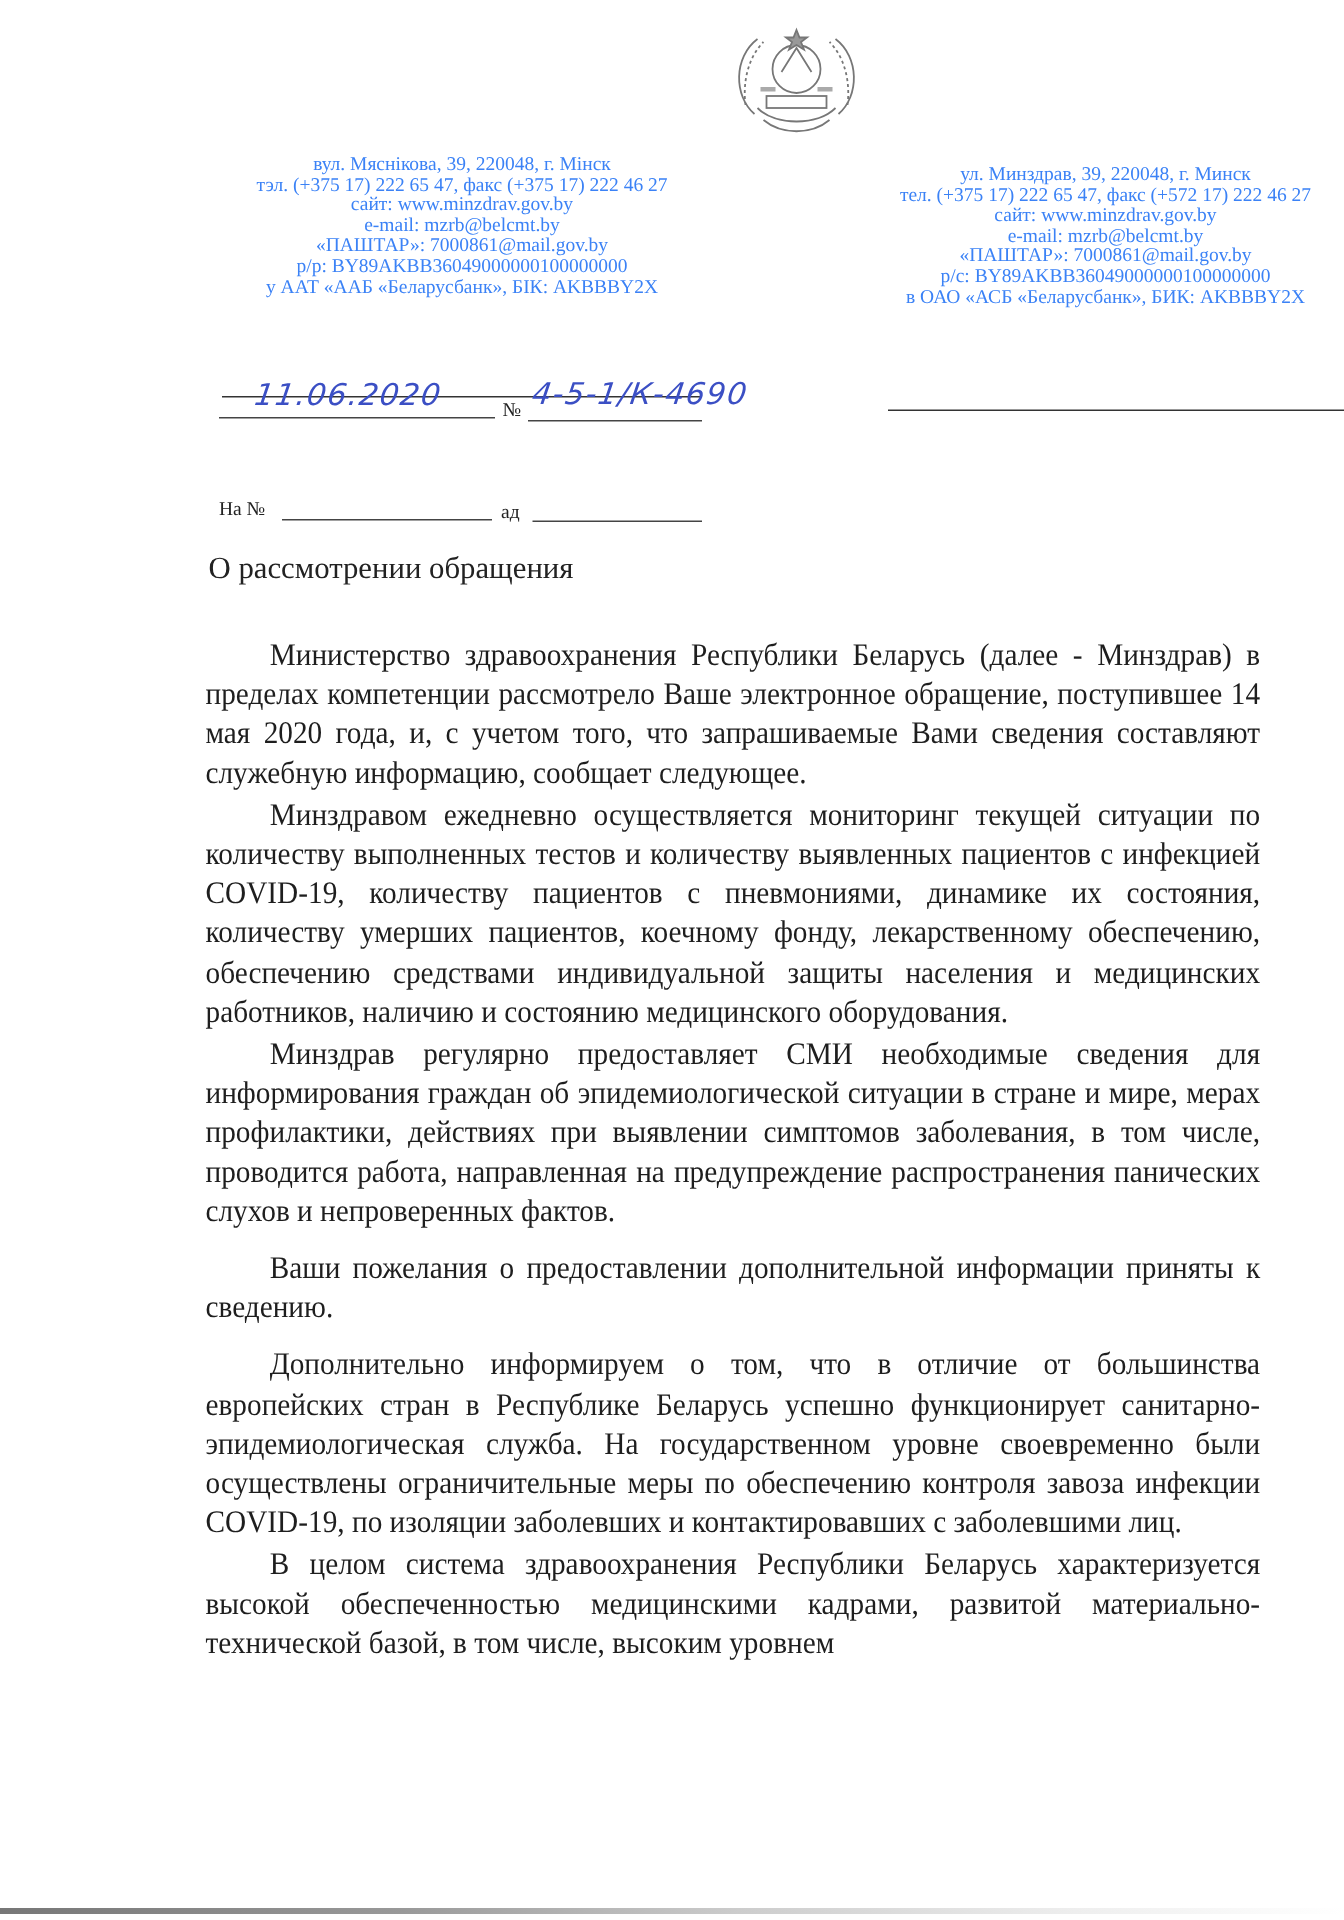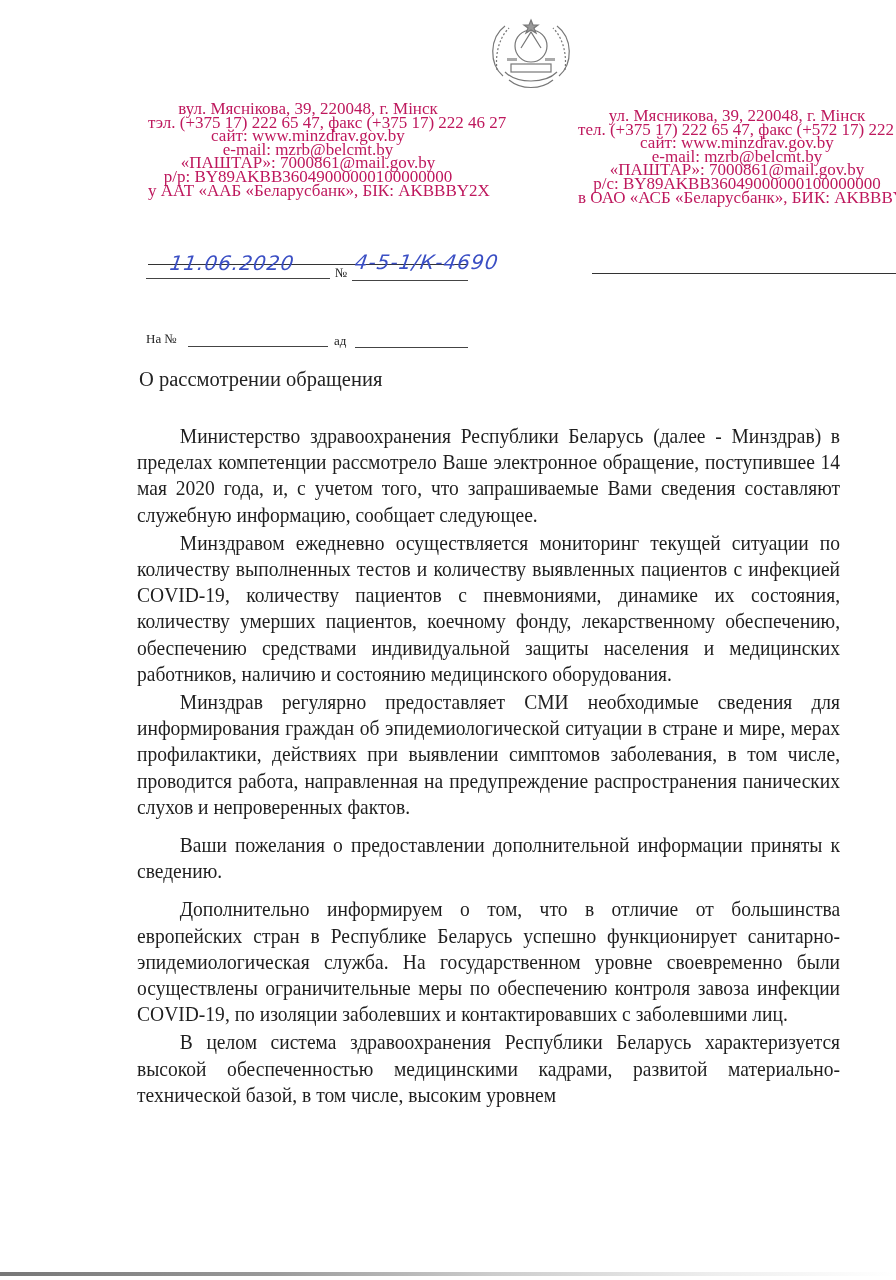--- a/index.html
+++ b/index.html
@@ -1,20 +1,20 @@
 <!DOCTYPE html>
 <html><head>
 <meta charset="utf-8">
 <style>
   html, body { margin:0; padding:0; background:#ffffff; }
   body { width:896px; height:1280px; position:relative; overflow:hidden; font-family:"Liberation Serif", serif; color:#1a1a1a; }
   .emblem { position:absolute; left:483px; top:14px; width:96px; height:80px; }
   .hdr { position:absolute; text-align:center; }
   .hdr .title { font-weight:bold; font-size:18.5px; line-height:19.5px; letter-spacing:0.3px; color:#111; }
-  .hdr .info { font-size:17px; line-height:13.6px; color:#be185d; white-space:nowrap; }
+  .hdr .info { font-size:13px; line-height:13.6px; color:#3b82f6; white-space:nowrap; }
   .hdr-by { left:148px; width:320px; top:86px; }
   .hdr-by .info { margin-top:16px; }
   .hdr-ru { left:578px; width:318px; top:94px; }
   .hdr-ru .info { margin-top:15px; }
   .rule { position:absolute; height:1.4px; background:#333; }
   .reg-line { position:absolute; border-bottom:1px solid #444; }
   .handwritten { position:absolute; font-family:"DejaVu Sans", sans-serif; font-style:italic; color:#3b4fc4; font-size:20px; letter-spacing:1px; transform:skewX(-8deg); }
   .small-label { position:absolute; font-size:13px; color:#222; }
   .subject { position:absolute; left:139px; top:368px; font-size:20.5px; color:#222;text-align:right; }
   .body-text { position:absolute; left:137px; width:703px; top:423px; font-size:21px; line-height:26.2px; text-align:justify; color:#1e1e1e; font-family:"Liberation Serif", serif; transform:scaleX(0.93); transform-origin:left top; width:756px; }
@@ -54,21 +54,21 @@
     <div>сайт: www.minzdrav.gov.by</div>
     <div>e-mail: mzrb@belcmt.by</div>
     <div>«ПАШТАР»: 7000861@mail.gov.by</div>
     <div>р/р: BY89AKBB36049000000100000000</div>
     <div>у ААТ «ААБ «Беларусбанк», БІК: AKBBBY2X</div>
   </div>
 </div>
 
 <div class="hdr hdr-ru">
   <div class="info">
-    <div>ул. Мясникова, 39, 220048, г. Мінск</div>
+    <div>ул. Минздрав, 39, 220048, г. Минск</div>
     <div>тел. (+375 17) 222 65 47, факс (+572 17) 222 46 27</div>
     <div>сайт: www.minzdrav.gov.by</div>
     <div>e-mail: mzrb@belcmt.by</div>
     <div>«ПАШТАР»: 7000861@mail.gov.by</div>
     <div>р/с: BY89AKBB36049000000100000000</div>
     <div>в ОАО «АСБ «Беларусбанк», БИК: AKBBBY2X</div>
   </div>
 </div>
 
 <div class="rule" style="left:148px; top:264px; width:320px;"></div>

